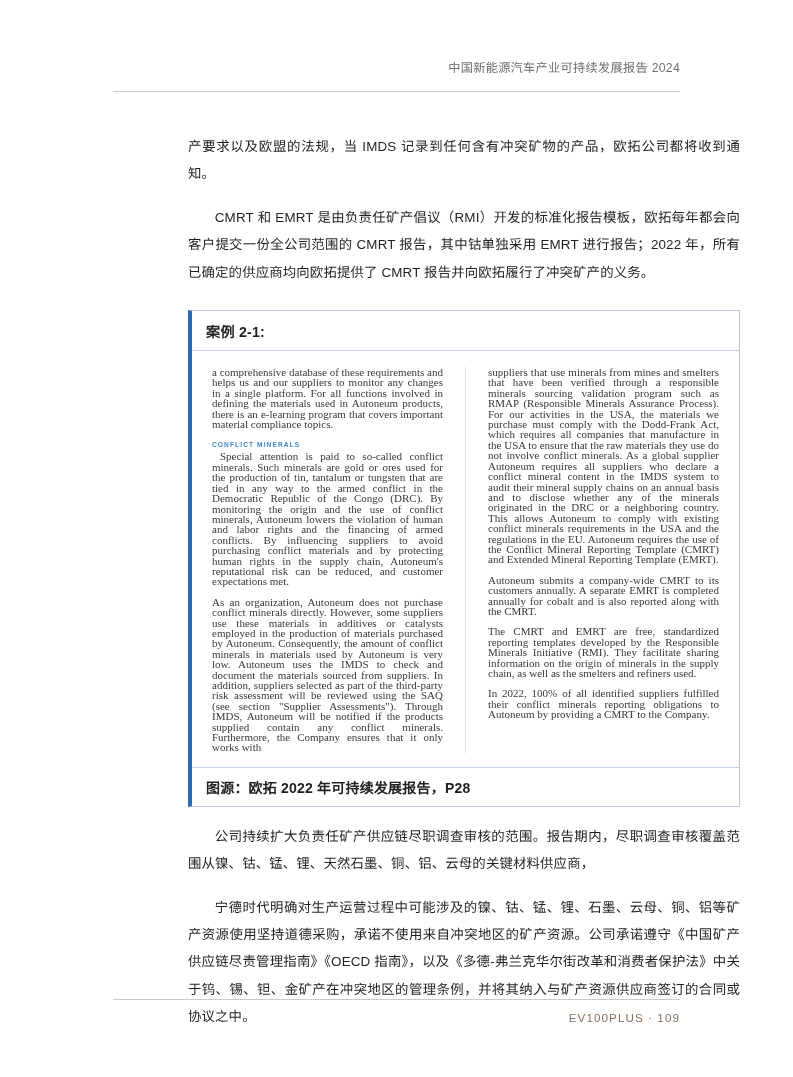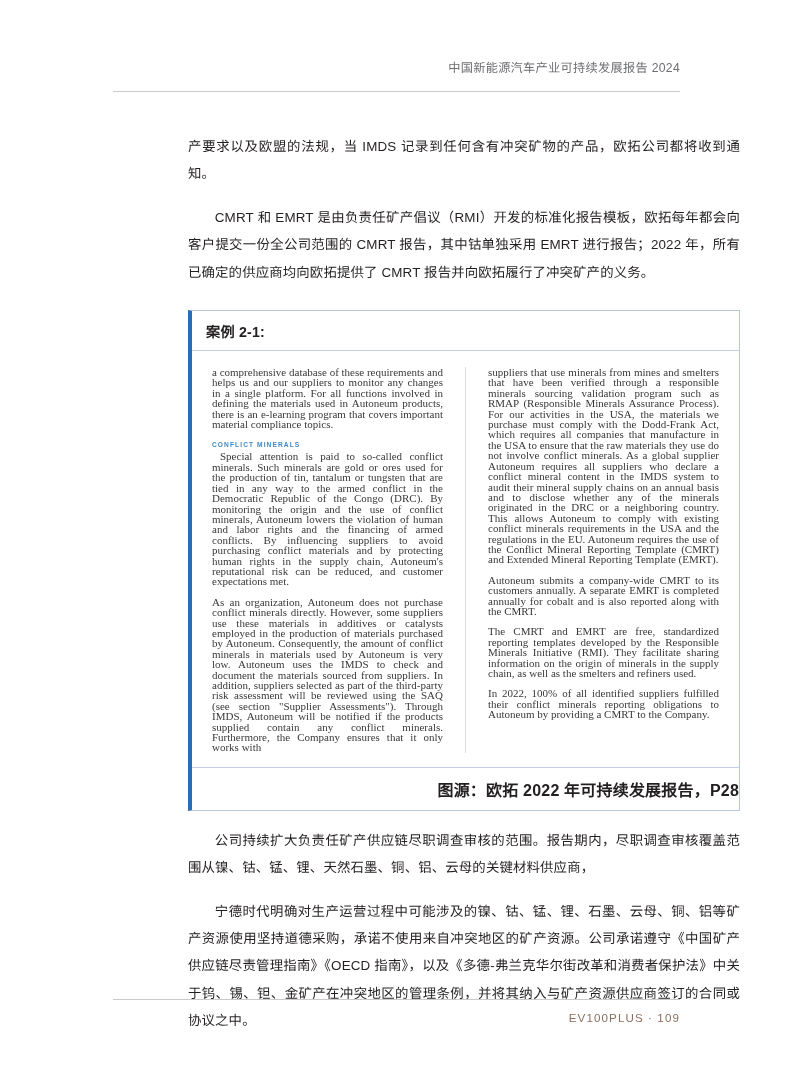--- a/index.html
+++ b/index.html
@@ -131,25 +131,24 @@
     font-size: 6.6px;
     font-weight: bold;
     letter-spacing: 1.1px;
     color: #2e7fc0;
     text-transform: uppercase;
   }
   .fig-indent { text-indent: 8px; }
 
   .case-caption {
     padding: 9px 0 9px 14px;
-    font-size: 16px;
+    font-size: 14px;
     font-weight: bold;
     color: #231f20;
     letter-spacing: 0.2px;
-    text-align: right;
   }
 
   
   .footer {
     position: absolute;
     bottom: 46px;
     left: 113px;
     right: 113px;
     height: 32px;
   }

